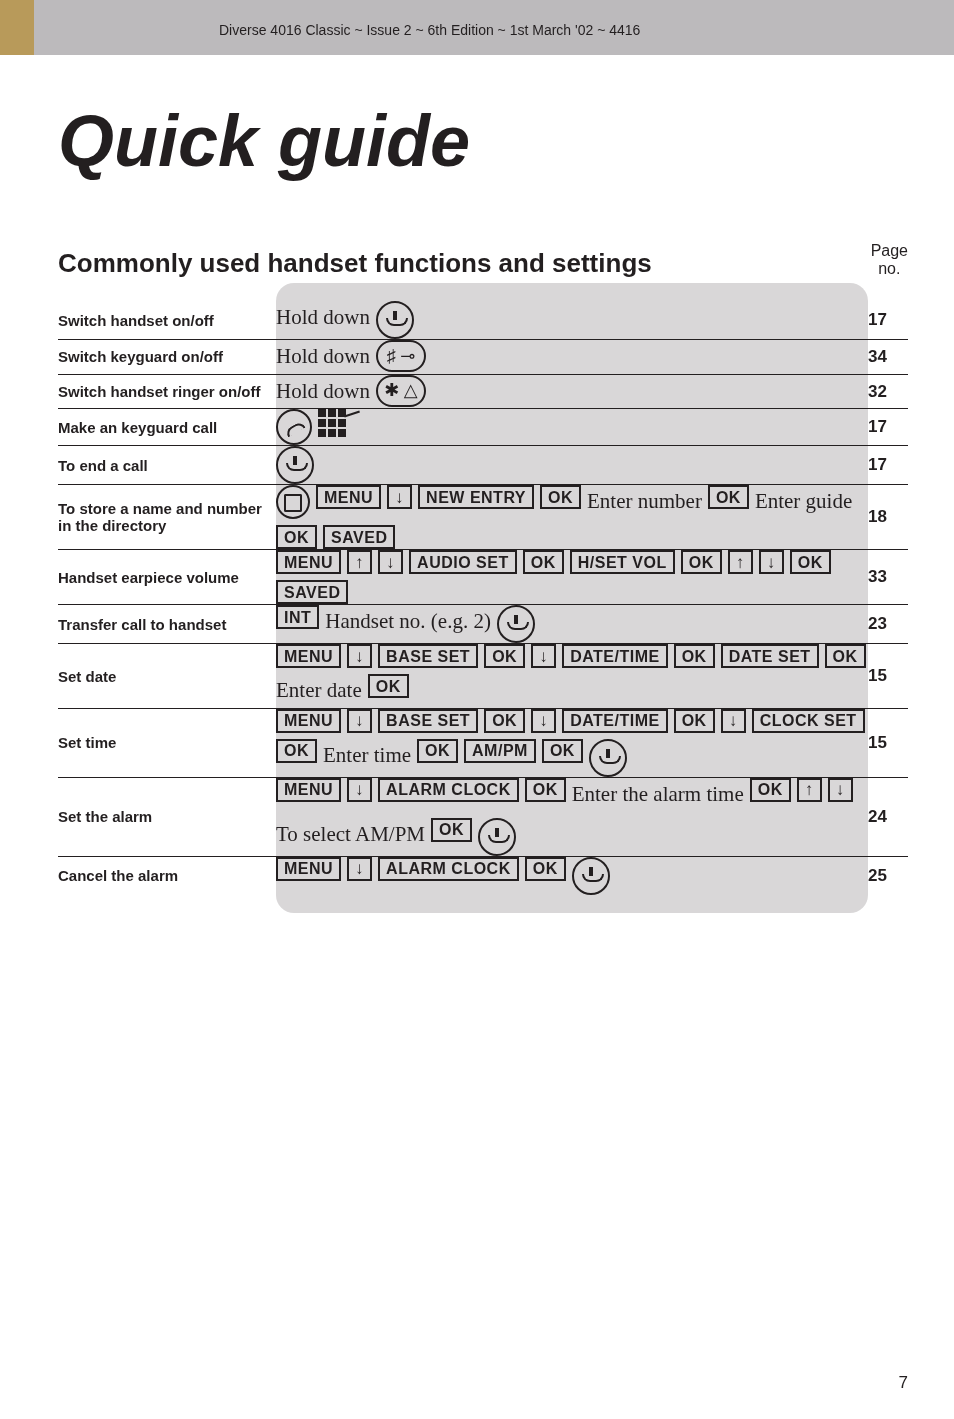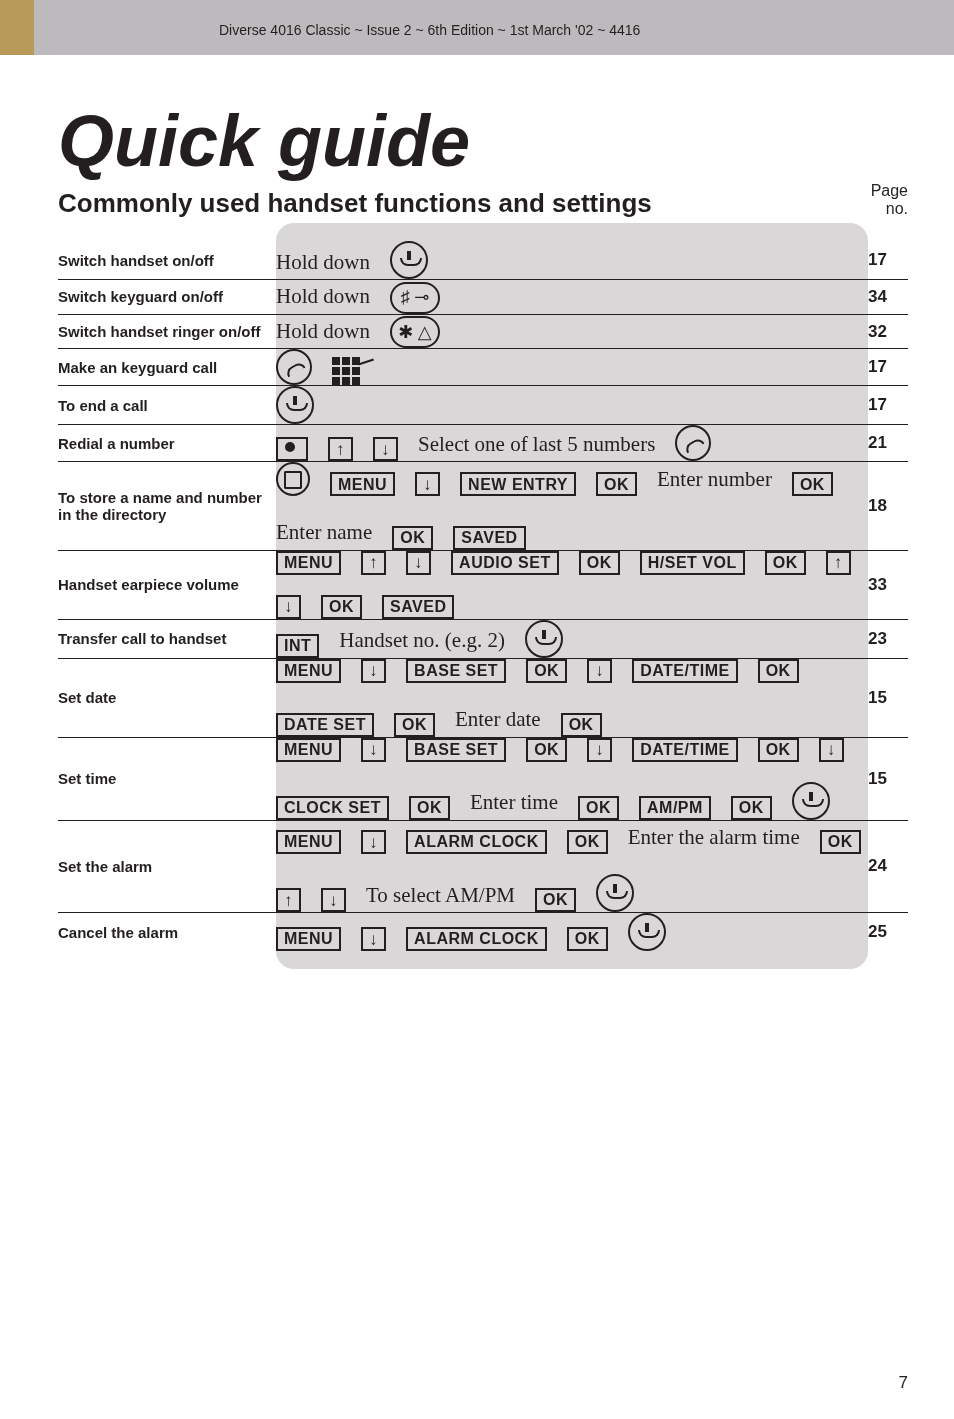--- a/index.html
+++ b/index.html
@@ -35,34 +35,35 @@
     font-size:14px; z-index:3;margin-left:19px;
   }
   .content{
     position:absolute; left:58px; right:46px; top:100px;
   }
   h1.title{
     font-family:"Trebuchet MS","Segoe UI",Arial,sans-serif;
     font-style:italic;
     font-weight:700;
     font-size:72px;
-    margin:0 0 0 0;
+    margin:0 0 12px 0;
   }
   .subrow{
     display:flex; align-items:flex-end; justify-content:space-between;
   }
   h2.subtitle{
     font-family:"Segoe UI","Trebuchet MS",Arial,sans-serif;
     font-weight:600;
     font-size:26px;
     margin:0;
   }
   .page-label{
-    font-size:16px; text-align:right; line-height:1.1;
+    font-size:16px; text-align:center; line-height:1.1;
     margin-bottom:2px;
+    margin-top:48px;
   }
   .table-wrap{margin-top:22px; position:relative;}
   .panel-left{position:relative;}
   table.guide{
     width:100%; border-collapse:collapse;
   }
   table.guide td{
     padding:0; vertical-align:middle;
     border-top:1px solid var(--ink);
   }
@@ -89,21 +90,21 @@
   .roundtop, .roundbot{
     position:absolute; left:218px; right:40px; height:18px;
     background:var(--panel);
   }
   .roundtop{top:-18px; border-radius:18px 18px 0 0;}
   .roundbot{bottom:-18px; border-radius:0 0 18px 18px;}
 
   .instr{
     font-family:Georgia,"Times New Roman",serif;
     font-size:21px;
-    display:flex; flex-wrap:wrap; align-items:flex-end; gap:20px;
+    display:flex; flex-wrap:wrap; align-items:flex-start; gap:6px;
     line-height:1.6;
   }
   .instr .txt{white-space:nowrap;}
   .key{
     display:inline-flex; align-items:center; justify-content:center;
     border:2px solid var(--ink);
     font-family:"Arial Black","Helvetica Neue",Arial,sans-serif;
     font-weight:900;
     font-size:16px;
     padding:1px 6px;
@@ -273,46 +274,33 @@
         <td class="inst-col">
               <div class="instr">
           <span class="icon big-end">
                   <span class="end-sym"></span>
                 </span>
         </div>
             </td>
         <td class="page-col">17</td>
       </tr>
 
-      <tr>
-        <td class="label-col">Redial a number</td>
-        <td class="inst-col">
-              <div class="instr">
-          <span class="icon rect dot"></span>
-          <span class="key sm arrow-up"></span>
-          <span class="key sm arrow-down"></span>
-          <span class="txt">Select one of last 5 numbers</span>
-          <span class="icon talk"></span>
-        </div>
-            </td>
-        <td class="page-col">21</td>
-      </tr>
 
       <tr>
         <td class="label-col">To store a name and number in  the directory</td>
         <td class="inst-col">
               <div class="instr">
           <span class="icon book"></span>
           <span class="key">MENU</span>
           <span class="key sm arrow-down"></span>
           <span class="key">NEW ENTRY</span>
           <span class="key">OK</span>
           <span class="txt">Enter number</span>
           <span class="key">OK</span>
-          <span class="txt">Enter name</span>
+          <span class="txt">Enter guide</span>
           <span class="key">OK</span>
           <span class="key">SAVED</span>
         </div>
             </td>
         <td class="page-col">18</td>
       </tr>
 
 
 
       <tr>

